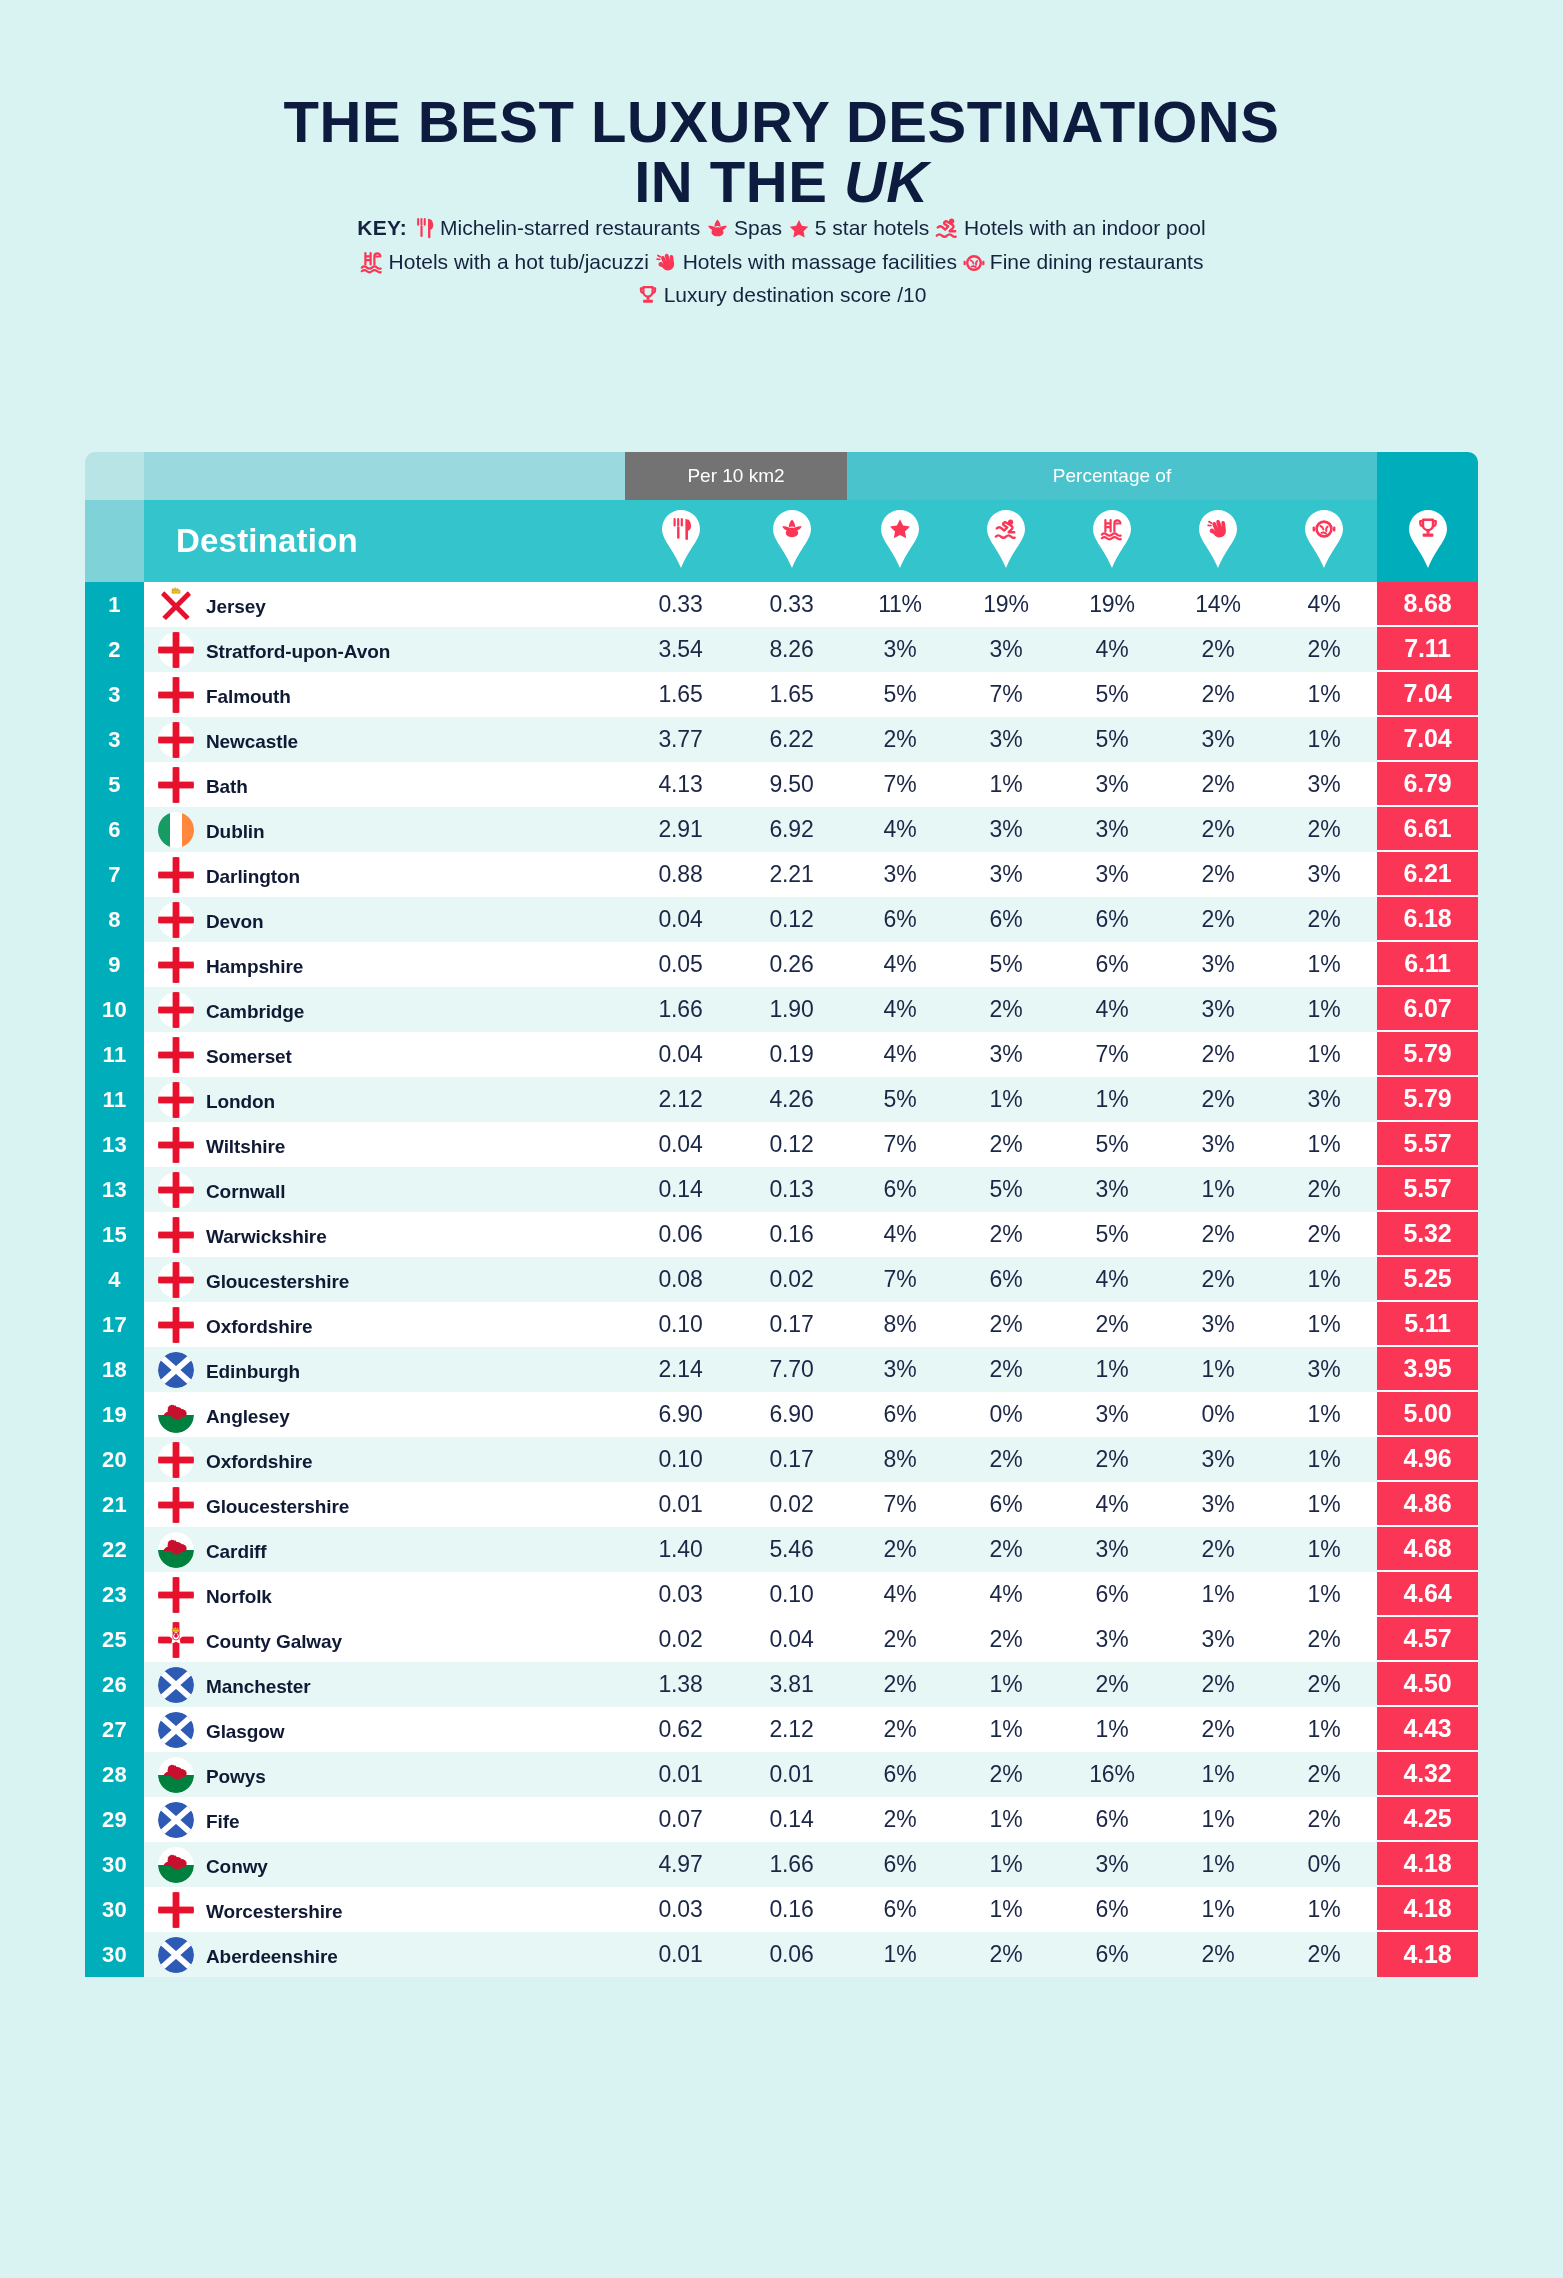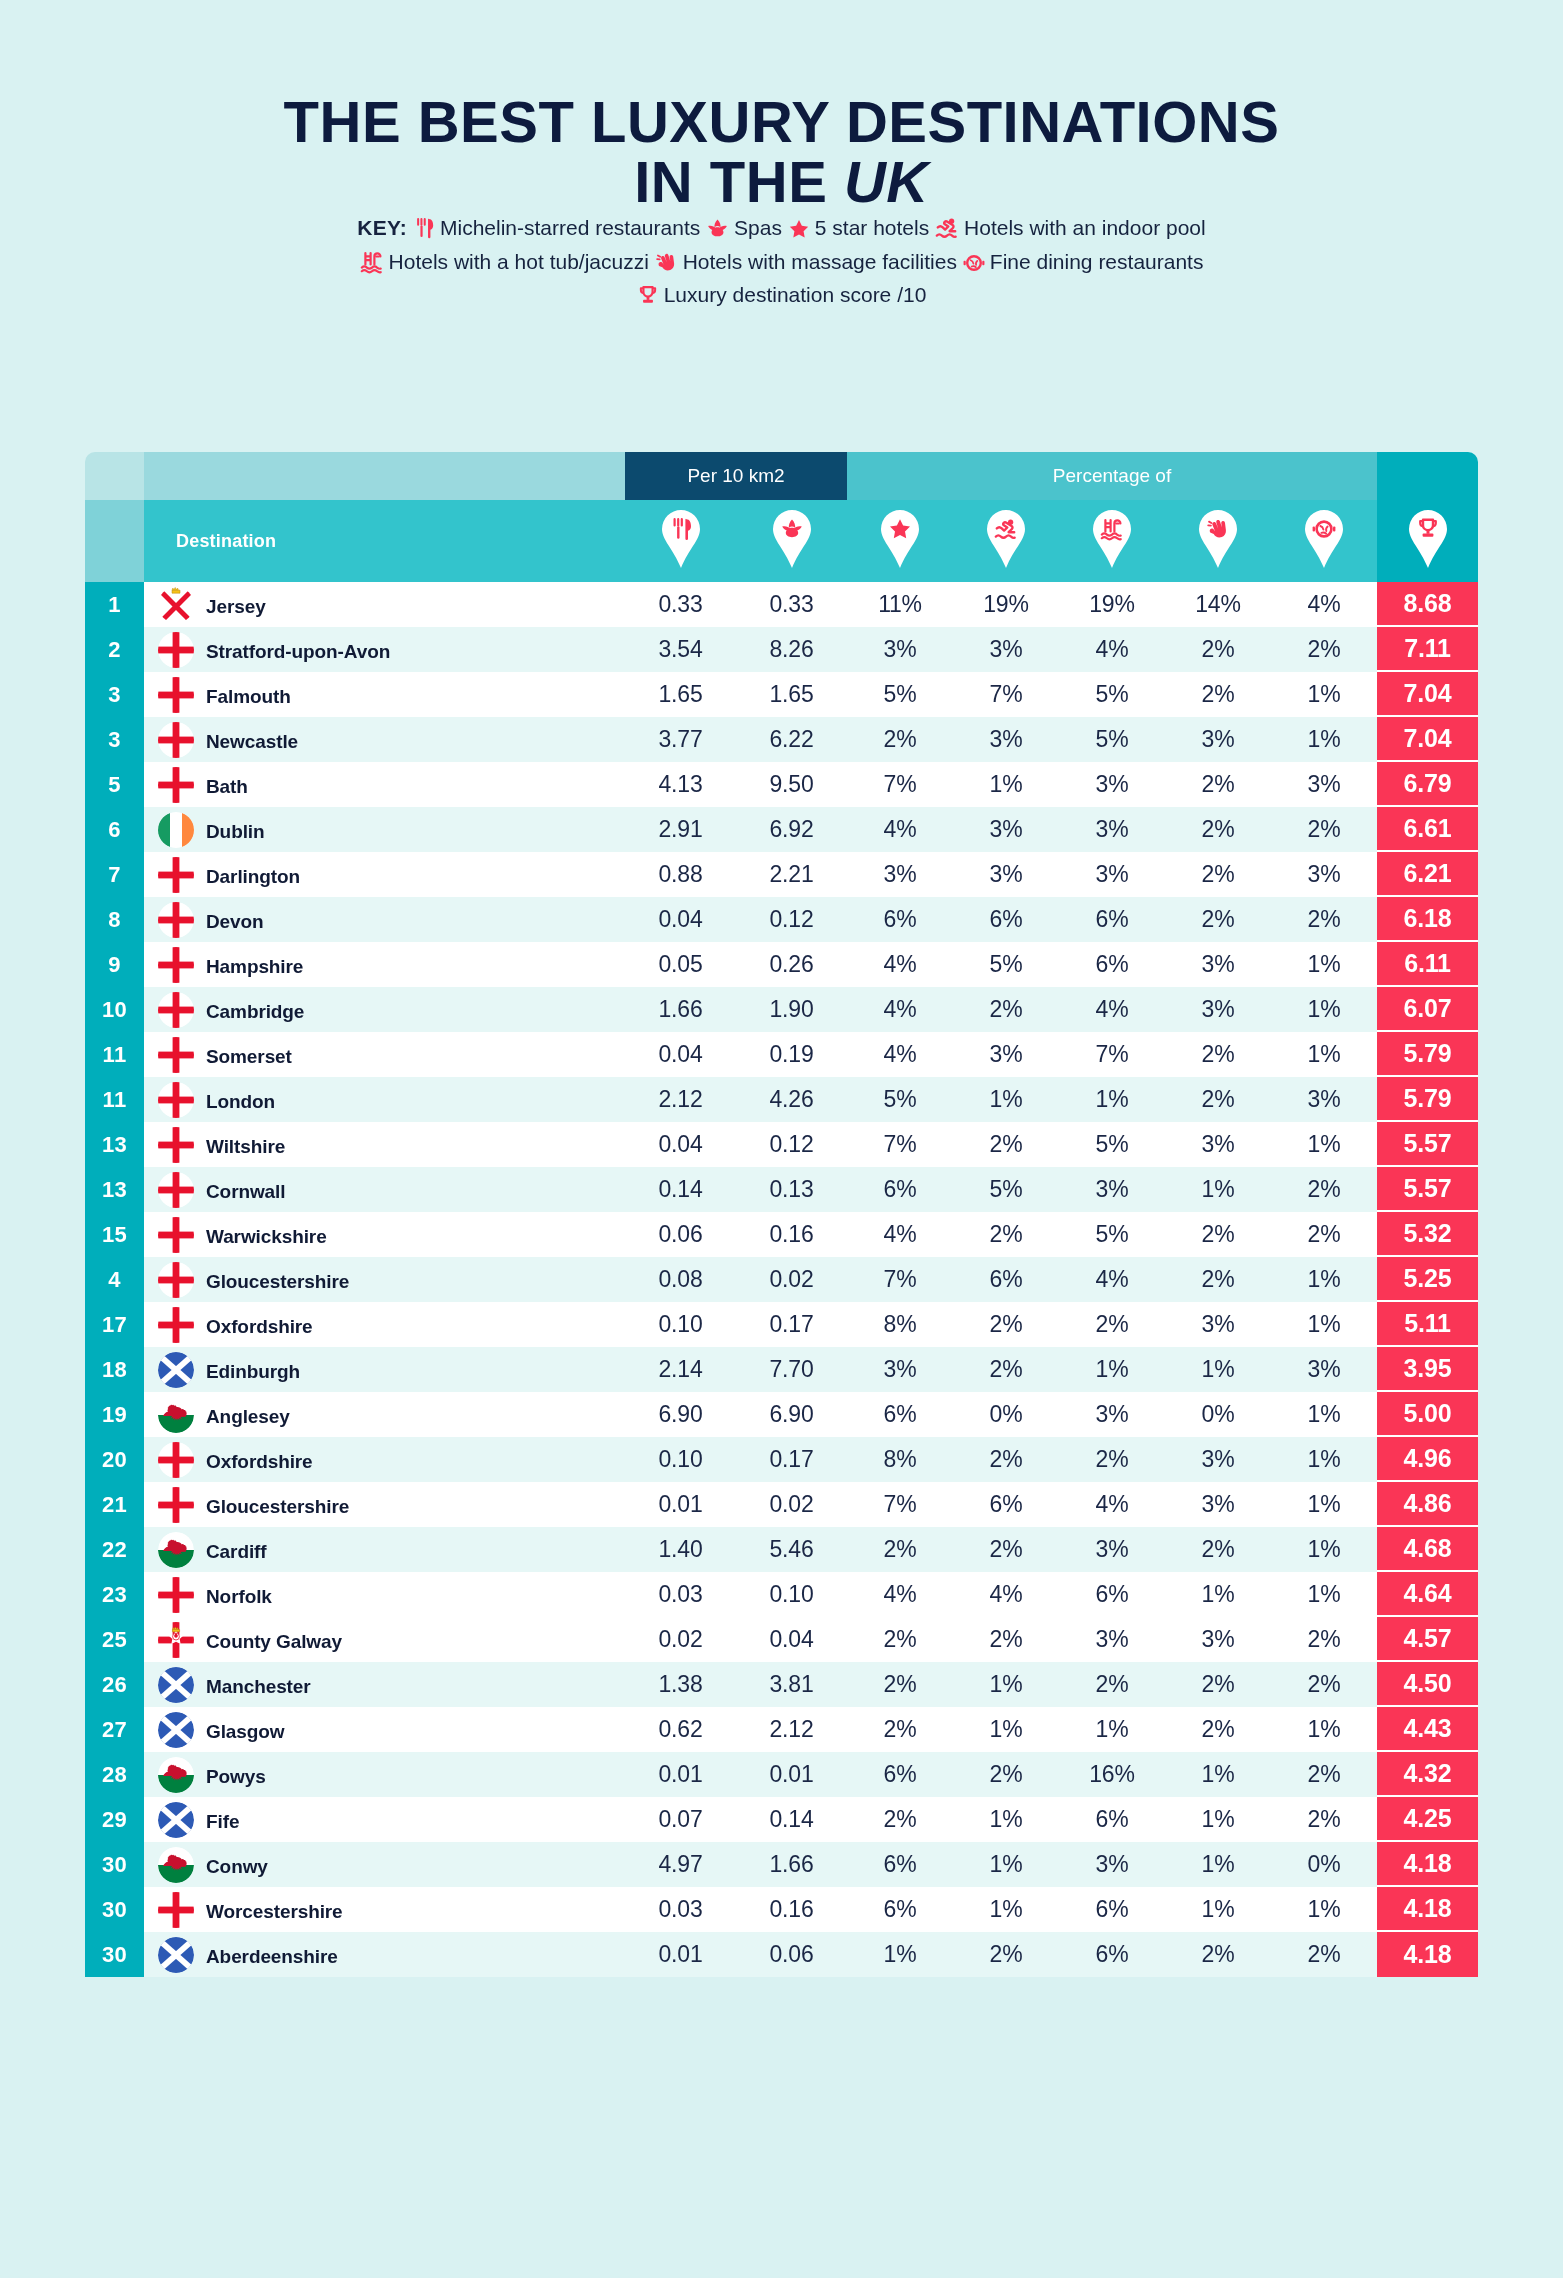--- a/index.html
+++ b/index.html
@@ -77,38 +77,38 @@
   .ghead td {
     height: 48px;
     background: #9ad9de;
     color: #ffffff;
     font-size: 19px;
     text-align: center;
     vertical-align: middle;
   }
   .ghead td.g-blank-left { background: #b8e4e6; border-top-left-radius: 10px; }
   .ghead td.g-blank-dest { background: #9ad9de; }
-  .ghead td.g-per        { background: #0c4a6e; }
+  .ghead td.g-per        { background: #737373; }
   .ghead td.g-pct        { background: #4bc3cc; }
   .ghead td.g-score      { background: #00aebb; border-top-right-radius: 10px; }
 
   
   .ihead td {
     height: 82px;
     background: #33c4cc;
     vertical-align: middle;
     text-align: center;
   }
   .ihead td.i-blank-left { background: #7fd2d8; }
   .ihead td.i-dest {
     background: #33c4cc;
     text-align: left;
     padding-left: 32px;
     color: #ffffff;
-    font-size: 18px;
+    font-size: 33px;
     font-weight: 700;
     letter-spacing: .2px;
   }
   .ihead td.i-score { background: #00aebb; }
 
   
   .pin { display: inline-block; width: 46px; height: 58px; }
   .pin svg { display: block; }
 
   

